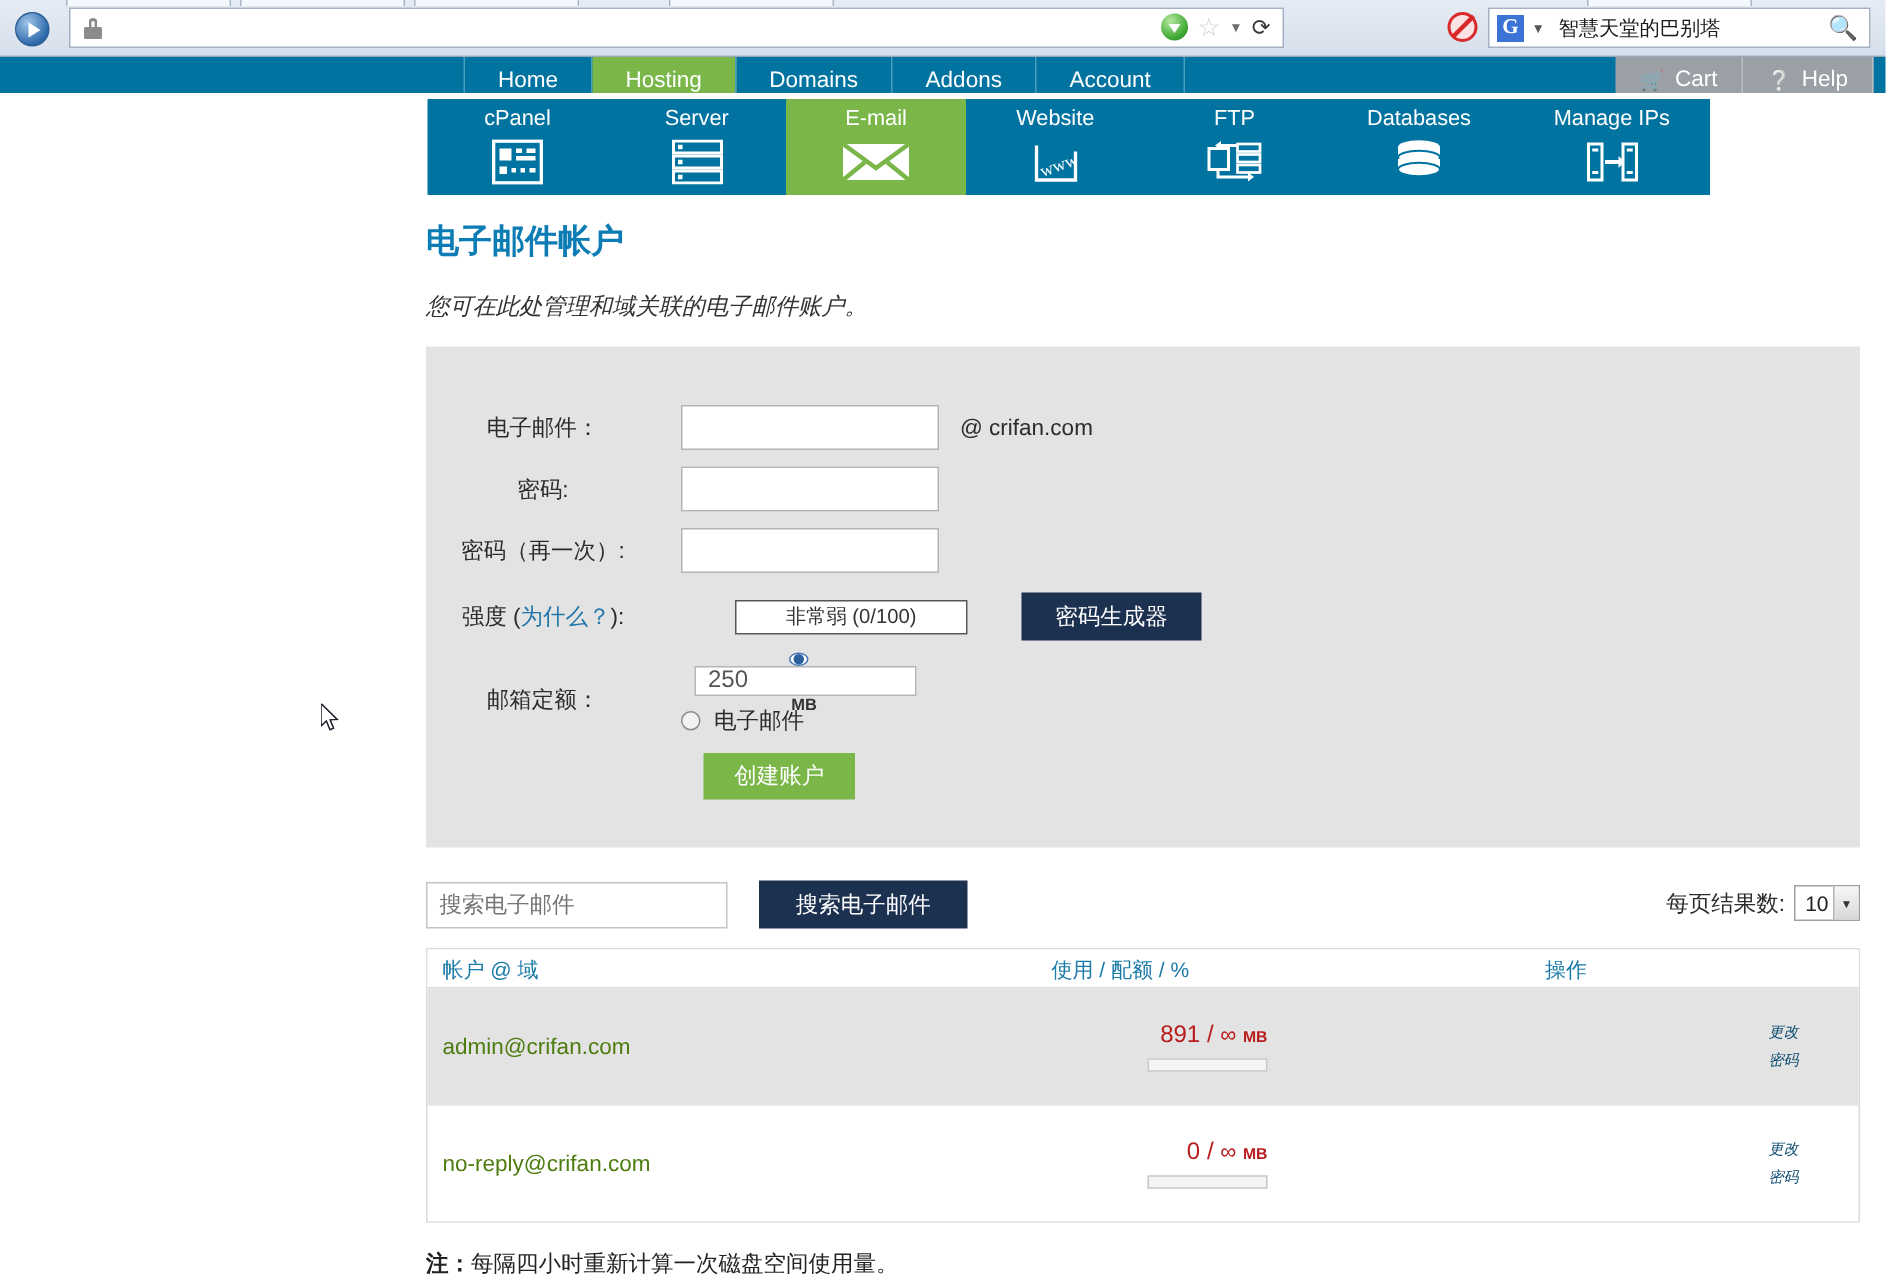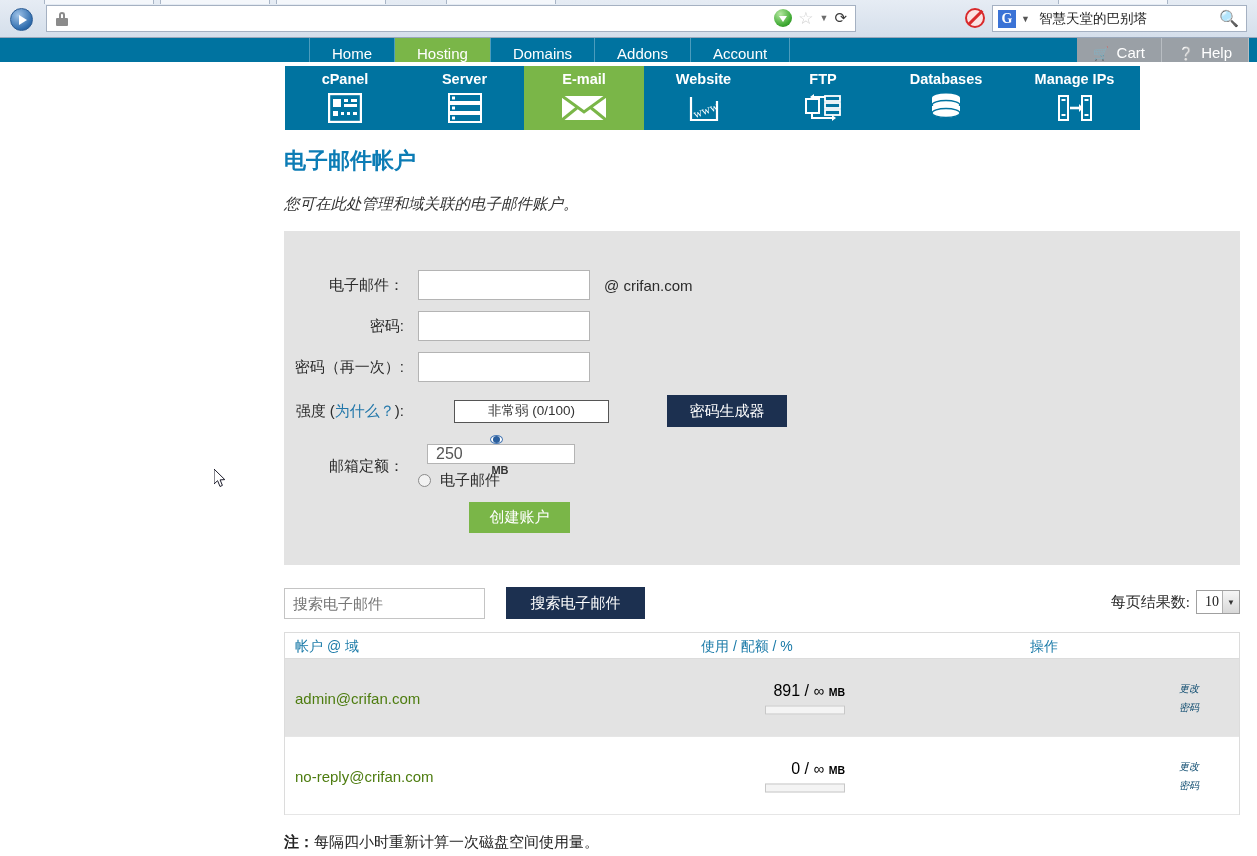--- a/index.html
+++ b/index.html
@@ -159,63 +159,62 @@
     display: flex;
   }
   .iconnav-item {
     height: 64px;
     display: flex; flex-direction: column;
     align-items: center; justify-content: flex-start;
     padding-top: 5px;
     color: #ffffff;
   }
   .iconnav-item.active { background: #7ab648; }
-  .iconnav-label { font-size: 14.5px; margin-bottom: 4px; font-weight: bold; }
+  .iconnav-label { font-size: 14.5px; margin-bottom: 4px; }
   .iconnav-glyph { height: 34px; display: flex; align-items: center; justify-content: center; }
   .iconnav-glyph svg { display: block; }
 
   
   #page-title {
     position: absolute; left: 284px; top: 146px;
     font-size: 22px; font-weight: bold; color: #0c7cb5;
   }
   #page-desc {
     position: absolute; left: 284px; top: 194px;
     font-size: 15.5px; color: #333333; font-style: italic;
   }
 
   #form-panel {
     position: absolute; left: 284px; top: 231px;
     width: 956px; height: 334px;
     background: #e3e3e3;
   }
   .frow { position: absolute; display: flex; align-items: center; }
   .flabel {
-    width: 134px; text-align: right;
+    width: 170px; text-align: center;
     font-size: 15px; color: #2b2b2b;
     padding-right: 14px;
   }
   .ftext {
     width: 172px; height: 30px;
     border: 1px solid #b4b4b4; background: #ffffff;
     font-size: 15px; color: #555; padding: 0 6px;
     font-family: "Liberation Sans", sans-serif;
   }
   #email-suffix {
     margin-left: 14px; font-size: 15px; color: #2b2b2b;
   }
   .link { color: #2277aa; }
   #strength-box {
     width: 155px; height: 23px;
     border: 1px solid #555; background: #ffffff;
     display: flex; align-items: center; justify-content: center;
     font-size: 13.5px; color: #333;
   }
   #pwgen-btn {
-    margin-left: 22px;
     width: 120px; height: 32px;
     background: #1c3050; color: #ffffff;
     font-size: 15px;
     display: flex; align-items: center; justify-content: center;
   }
   #quota-block { position: absolute; left: 0; top: 0; }
   .radio {
     width: 13px; height: 13px; border-radius: 50%;
     border: 1px solid #8a8a8a;
     background: #f2f2f2;
@@ -251,21 +250,21 @@
     font-family: "Liberation Sans", sans-serif;
   }
   #search-email-btn {
     position: absolute; left: 506px; top: 587px;
     width: 139px; height: 32px;
     background: #1c3050; color: #ffffff; font-size: 15px;
     display: flex; align-items: center; justify-content: center;
   }
   #perpage-wrap {
     position: absolute; right: 17px; top: 590px;
-    display: flex; align-items: center; gap: 6px; font-family: Liberation Serif, serif;
+    display: flex; align-items: center; gap: 6px;
   }
   #perpage-label { font-size: 15px; color: #2b2b2b; }
   #perpage-select {
     width: 44px; height: 24px;
     border: 1px solid #a0a0a0;
     background: #ffffff;
     display: flex; align-items: center;
     font-size: 14px; color: #222;
   }
   #perpage-select .val { flex: 1; text-align: right; padding-right: 3px; }
@@ -303,21 +302,21 @@
   .trow.shaded { background: #e3e3e3; }
   .cell-email {
     position: absolute; left: 10px; top: 50%; transform: translateY(-50%);
     font-size: 15px; color: #4d7c0f;
   }
   .cell-usage {
     position: absolute; left: 370px; width: 190px;
     top: 50%; transform: translateY(-50%);
     text-align: right;
   }
-  .usage-text { font-size: 16px; color: #000000; }
+  .usage-text { font-size: 16px; color: #b91c1c; }
   .usage-text .inf { font-size: 15px; }
   .usage-text .mb { font-size: 10.5px; font-weight: bold; }
   .usage-bar {
     margin-top: 6px; margin-left: auto;
     width: 80px; height: 9px;
     border: 1px solid #c7c7c7; background: #f4f4f4;
   }
   .act {
     position: absolute; top: 50%; transform: translateY(-50%);
     font-size: 10px; color: #0c4a6e; text-align: center; line-height: 19px; font-style: italic;

